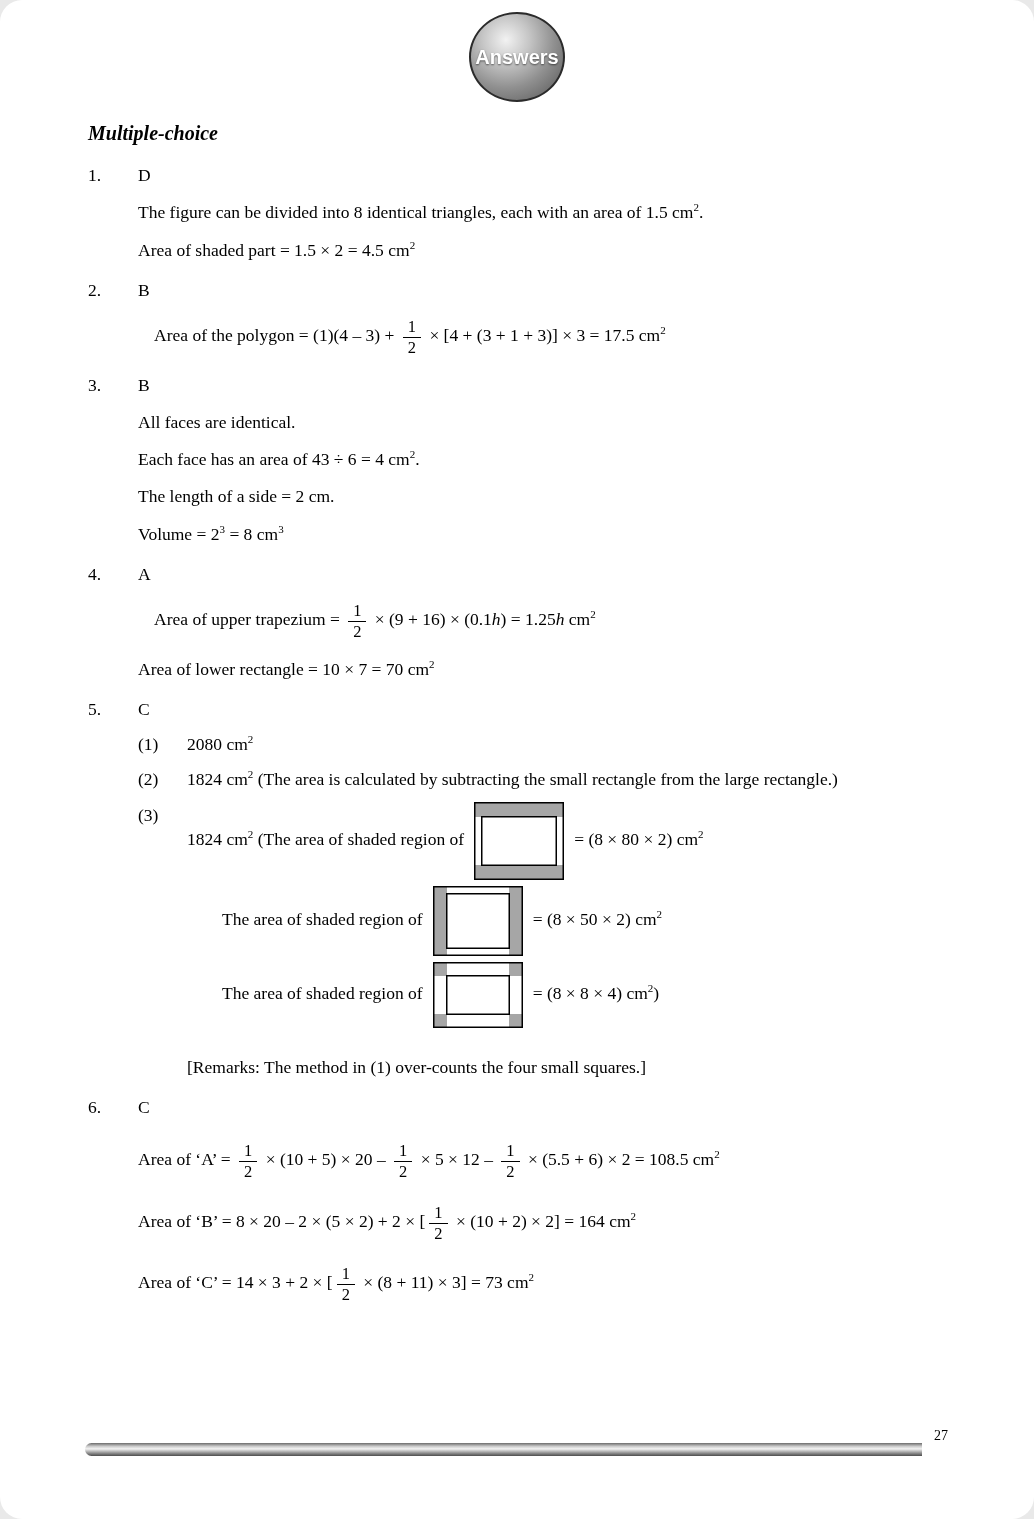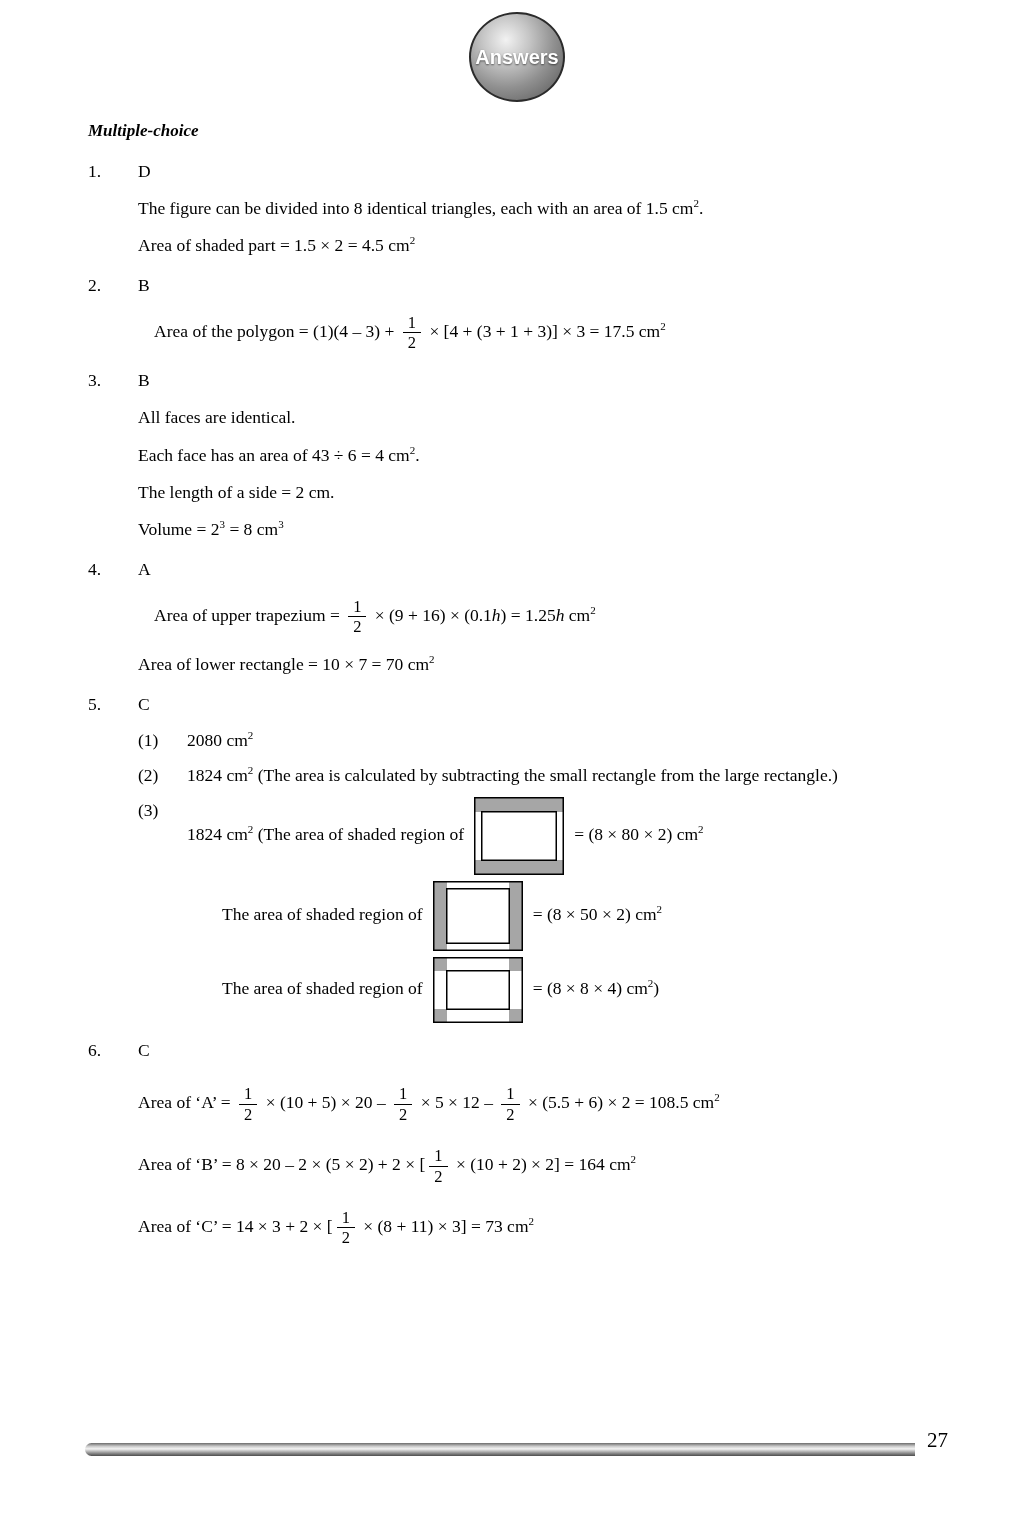--- a/index.html
+++ b/index.html
@@ -1,33 +1,33 @@
 <!DOCTYPE html>
 <html><head>
 <meta charset="utf-8">
 <style>
   * { margin:0; padding:0; box-sizing:border-box; }
   body { background:#e9e9e9; font-family:"Liberation Serif", serif; }
   .page {
     position:relative; width:1034px; height:1519px; margin:0 auto;
-    background:#ffffff; color:#000; overflow:hidden;
+    background:#ffffff; color:#000; overflow:hidden;border-radius:22px;
   }
   .badge {
     position:absolute; top:12px; left:50%; transform:translateX(-50%);
     width:96px; height:90px; border-radius:50%;
     background: radial-gradient(circle at 38% 30%, #f2f2f2 0%, #c6c6c6 28%, #909090 58%, #525252 100%);
     border:2px solid #2b2b2b;
     display:flex; align-items:center; justify-content:center;
   }
   .badge-text {
     color:#fff; font-family:"Liberation Sans", sans-serif; font-size:20px; font-weight:bold;
     text-shadow:0 1px 2px rgba(0,0,0,.55);
   }
   .content { padding:118px 85px 0 88px; font-size:17.5px; line-height:1.5; }
-  .heading { font-weight:bold; font-style:italic; font-size:17px; margin-bottom:10px;font-family:Liberation Serif, serif; }
+  .heading { font-weight:bold; font-style:italic; font-size:20px; margin-bottom:10px;font-family:Liberation Serif, serif; }
   .q { margin-bottom:4px; }
   .qrow { display:flex; margin:14px 0 6px; }
   .qnum { width:50px; flex:none; }
   .qans { flex:1; }
   .qbody { margin-left:50px; }
   .qline { margin:11px 0; }
   .fracline { margin:14px 16px; }
   .sup { font-size:11px; vertical-align:super; line-height:0; }
   .ital { font-style:italic; }
   .frac {
@@ -45,21 +45,21 @@
   .figrow { margin:6px 0; }
   .indent2 { margin-left:84px; }
   .remarks { margin-left:49px; margin-top:26px; }
   .q6line { margin:21px 0; }
   .footer-bar {
     position:absolute; left:85px; right:84px; top:1443px; height:13px; border-radius:7px;
     background: linear-gradient(180deg, #6b6b6b 0%, #c9c9c9 25%, #f3f3f3 45%, #bfbfbf 62%, #787878 85%, #4d4d4d 100%);
   }
   .page-num {
     position:absolute; right:84px; top:1428px; background:#ffffff;
-    padding:0 2px 12px 12px; font-size:21px;
+    padding:0 2px 12px 12px; font-size:14px;
   }
 </style>
 </head>
 <body>
 
 <div class="page">
 
   <div class="badge">
     <span class="badge-text">Answers</span>
   </div>
@@ -155,20 +155,21 @@
 
         <div class="figrow indent2"><span>The area of shaded region of</span><svg width="90" height="66" viewBox="0 0 90 66">
               <rect x="1" y="1" width="13" height="13" fill="#a6a6a6"></rect>
               <rect x="76" y="1" width="13" height="13" fill="#a6a6a6"></rect>
               <rect x="1" y="52" width="13" height="13" fill="#a6a6a6"></rect>
               <rect x="76" y="52" width="13" height="13" fill="#a6a6a6"></rect>
               <rect x="0.75" y="0.75" width="88.5" height="64.5" fill="none" stroke="#000" stroke-width="1.5"></rect>
               <rect x="13.75" y="13.75" width="62.5" height="38.5" fill="#fff" stroke="#000" stroke-width="1.5"></rect>
             </svg><span>= (8 × 8 × 4) cm</span><span class="sup">2</span><span>)</span></div>
 
+        <div class="qline remarks">[Remarks: The method in (1) over-counts the four small squares.]</div>
       </div>
     </div>
 
     <div class="q">
       <div class="qrow">
         <span class="qnum">6.</span>
         <span class="qans">C</span>
       </div>
       <div class="qbody">
         <div class="qline q6line"><span>Area of ‘A’ = </span><span class="frac">

